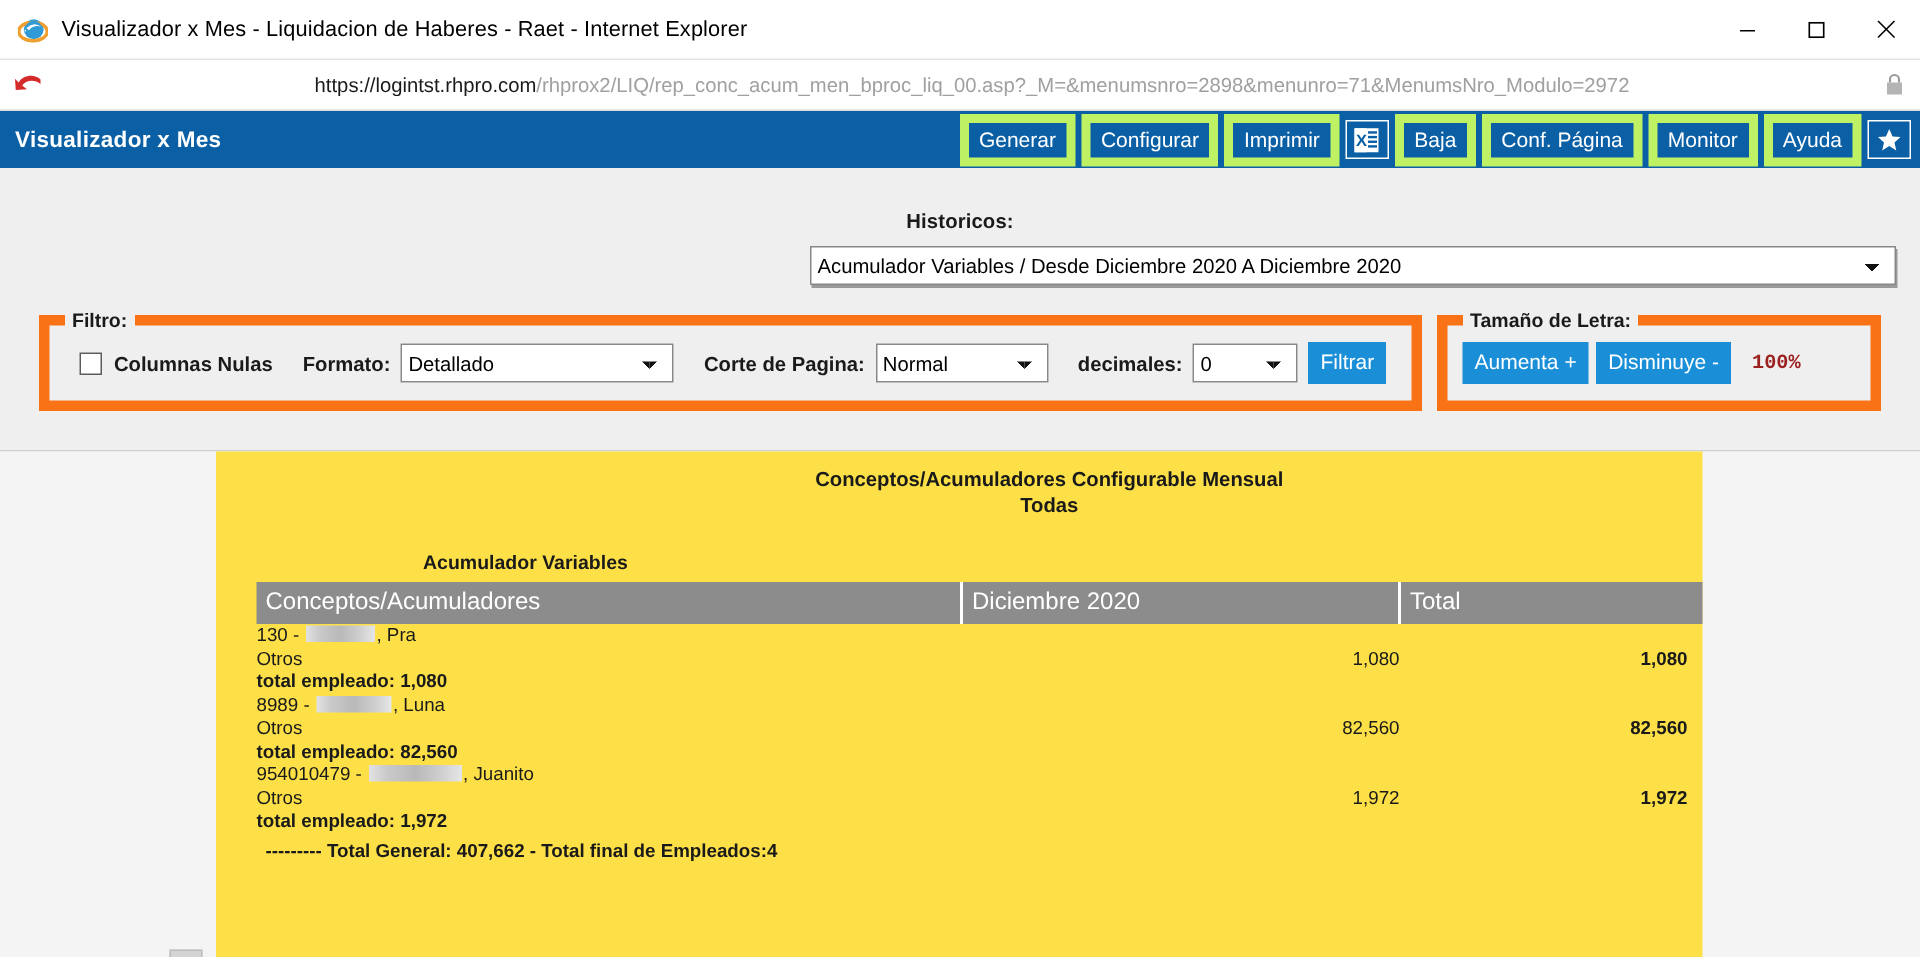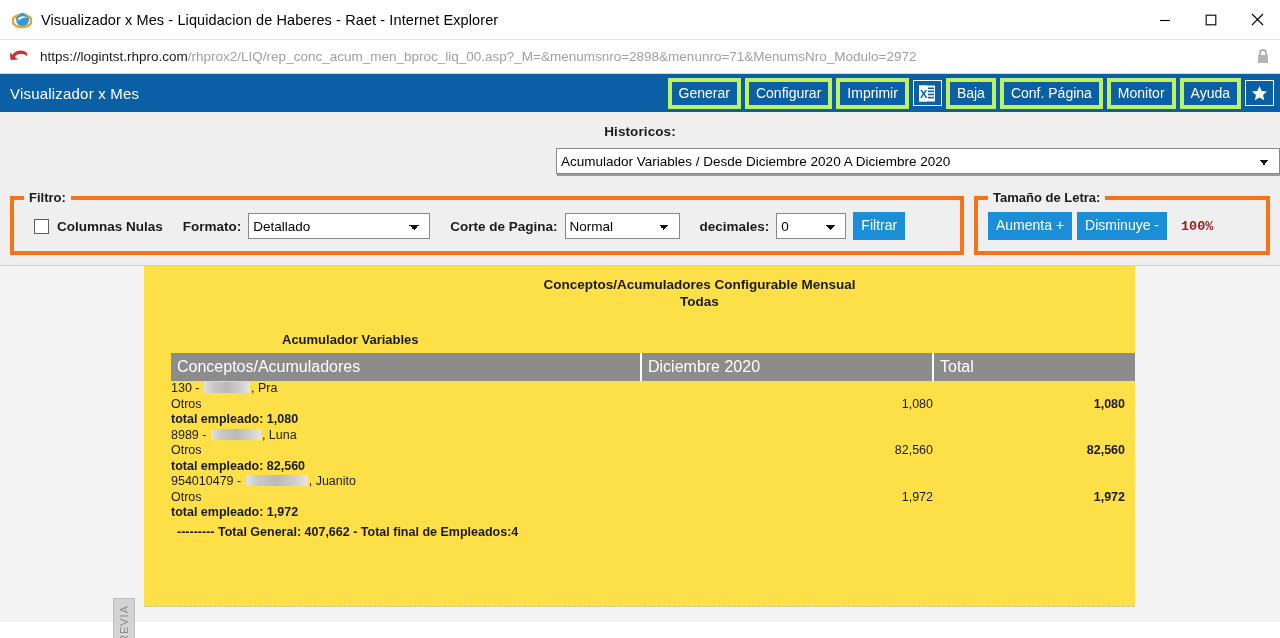--- a/index.html
+++ b/index.html
@@ -61,49 +61,50 @@
     margin-left: 8px; margin-right: 10px;
     flex: none;
     display: flex; align-items: center; justify-content: center;
   }
   .url-wrap {
     font-size: 13.5px;
     white-space: nowrap;
     overflow: hidden;
     color: #a0a0a0;
     flex: 1;
+    text-align: center;
   }
   .url-wrap .u-dark { color: #1a1a1a; }
   .lock-icon {
     margin-right: 10px;
     display: flex; align-items: center;
   }
 
   
   .appbar {
     height: 38px;
     background: #0a5fa5;
     display: flex;
     align-items: center;
     justify-content: space-between;
     padding: 0 6px 0 10px;
   }
   .app-title {
     color: #ffffff;
     font-size: 15px;
-    font-weight: normal;
+    font-weight: bold;
     letter-spacing: 0.2px;
   }
   .app-btns {
     display: flex;
     align-items: center;
     gap: 4px;
   }
   .app-btn {
-    border: 4px solid #bef264;
+    border: 6px solid #bef264;
     color: #ffffff;
     font-size: 14px;
     padding: 2px 7px 3px 7px;
     background: transparent;
     line-height: 18px;
     white-space: nowrap;
     cursor: pointer;
     font-family: "Liberation Sans", sans-serif;
   }
   .app-btn-icon {
@@ -112,21 +113,21 @@
     display: flex; align-items: center; justify-content: center;
     background: transparent;
     cursor: pointer;
     padding: 0;
   }
   .app-btn-icon svg { display: block; }
 
   
   .panel {
     background: #efefef;
-    padding: 0;
+    padding: 16px;
     border-bottom: 1px solid #cfcfcf;
   }
   .hist-label {
     text-align: center;
     font-size: 13.5px;
     font-weight: bold;
     color: #1a1a1a;
     padding-top: 12px;
     padding-bottom: 9px;
     letter-spacing: 0.1px;
@@ -161,21 +162,21 @@
     box-shadow: 1px 2px 0 0 #9a9a9a;
   }
 
   .fieldset-row {
     display: flex;
     gap: 10px;
     padding: 0 10px 10px 10px;
     align-items: stretch;
   }
   fieldset.fs {
-    border: 4px solid #f97316;
+    border: 7px solid #f97316;
     margin: 0;
     padding: 6px 10px 10px 10px;
     background: transparent;
   }
   fieldset.fs legend {
     font-size: 13px;
     font-weight: bold;
     color: #1a1a1a;
     padding: 0 5px;
   }

